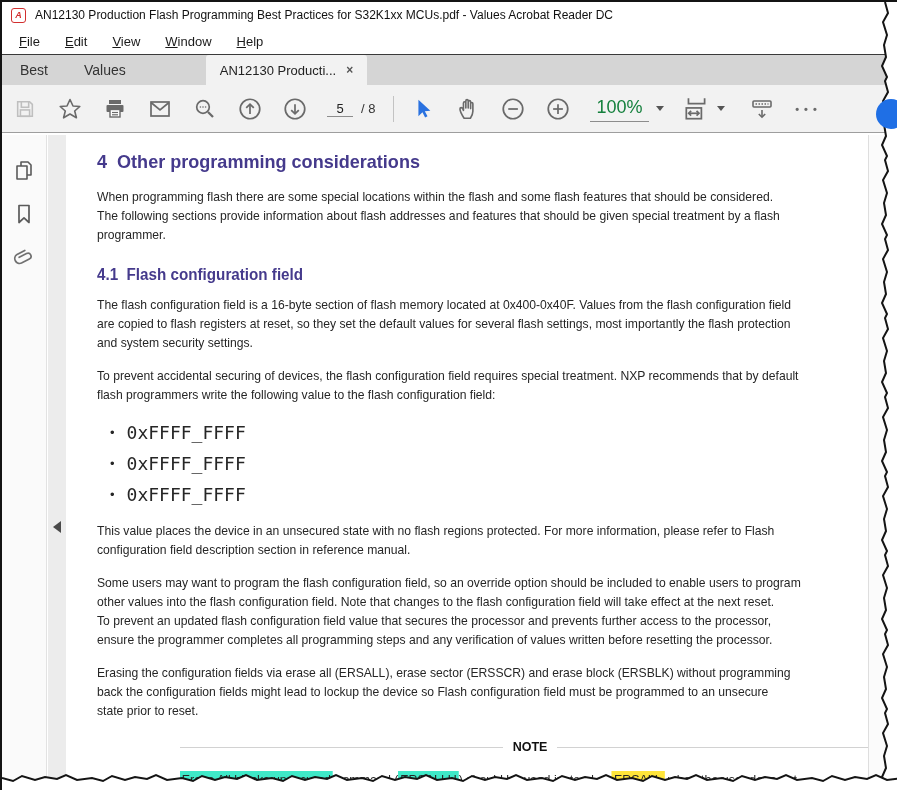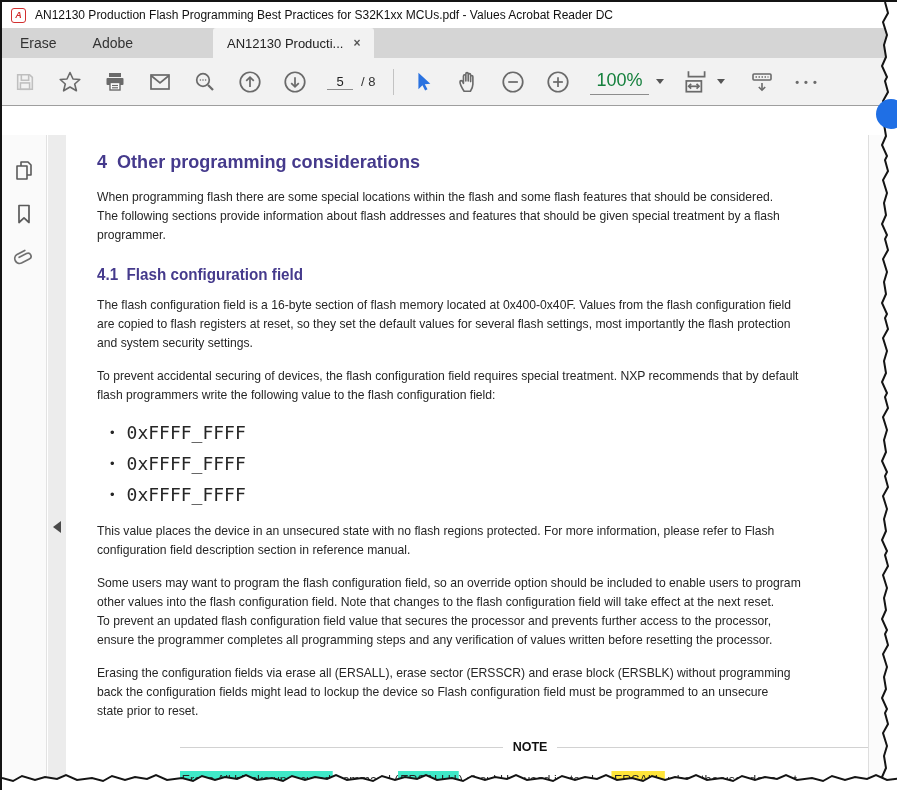--- a/index.html
+++ b/index.html
@@ -88,24 +88,31 @@
 </head>
 <body>
 
 <div class="window">
 
   <div class="titlebar">
     <div class="pdf-badge">A</div>
     <div class="title-text">AN12130 Production Flash Programming Best Practices for S32K1xx MCUs.pdf - Values Acrobat Reader DC</div>
   </div>
 
+  <div class="menubar">
+    <span class="menu-item"><u>F</u>ile</span>
+    <span class="menu-item"><u>E</u>dit</span>
+    <span class="menu-item"><u>V</u>iew</span>
+    <span class="menu-item"><u>W</u>indow</span>
+    <span class="menu-item"><u>H</u>elp</span>
+  </div>
 
   <div class="tabbar">
-    <div class="tab">Erase</div>
-    <div class="tab">Adobe</div>
+    <div class="tab">Best</div>
+    <div class="tab">Values</div>
     <div class="tab doc">
       <span>AN12130 Producti...</span>
       <span class="tab-close">×</span>
     </div>
   </div>
 
   <div class="toolbar">
     <span class="tb">
       <svg width="22" height="22" viewBox="0 0 24 24" fill="none" stroke="#bfbfbf" stroke-width="1.7">
         <path d="M4 4h13l3 3v13H4z"></path>

